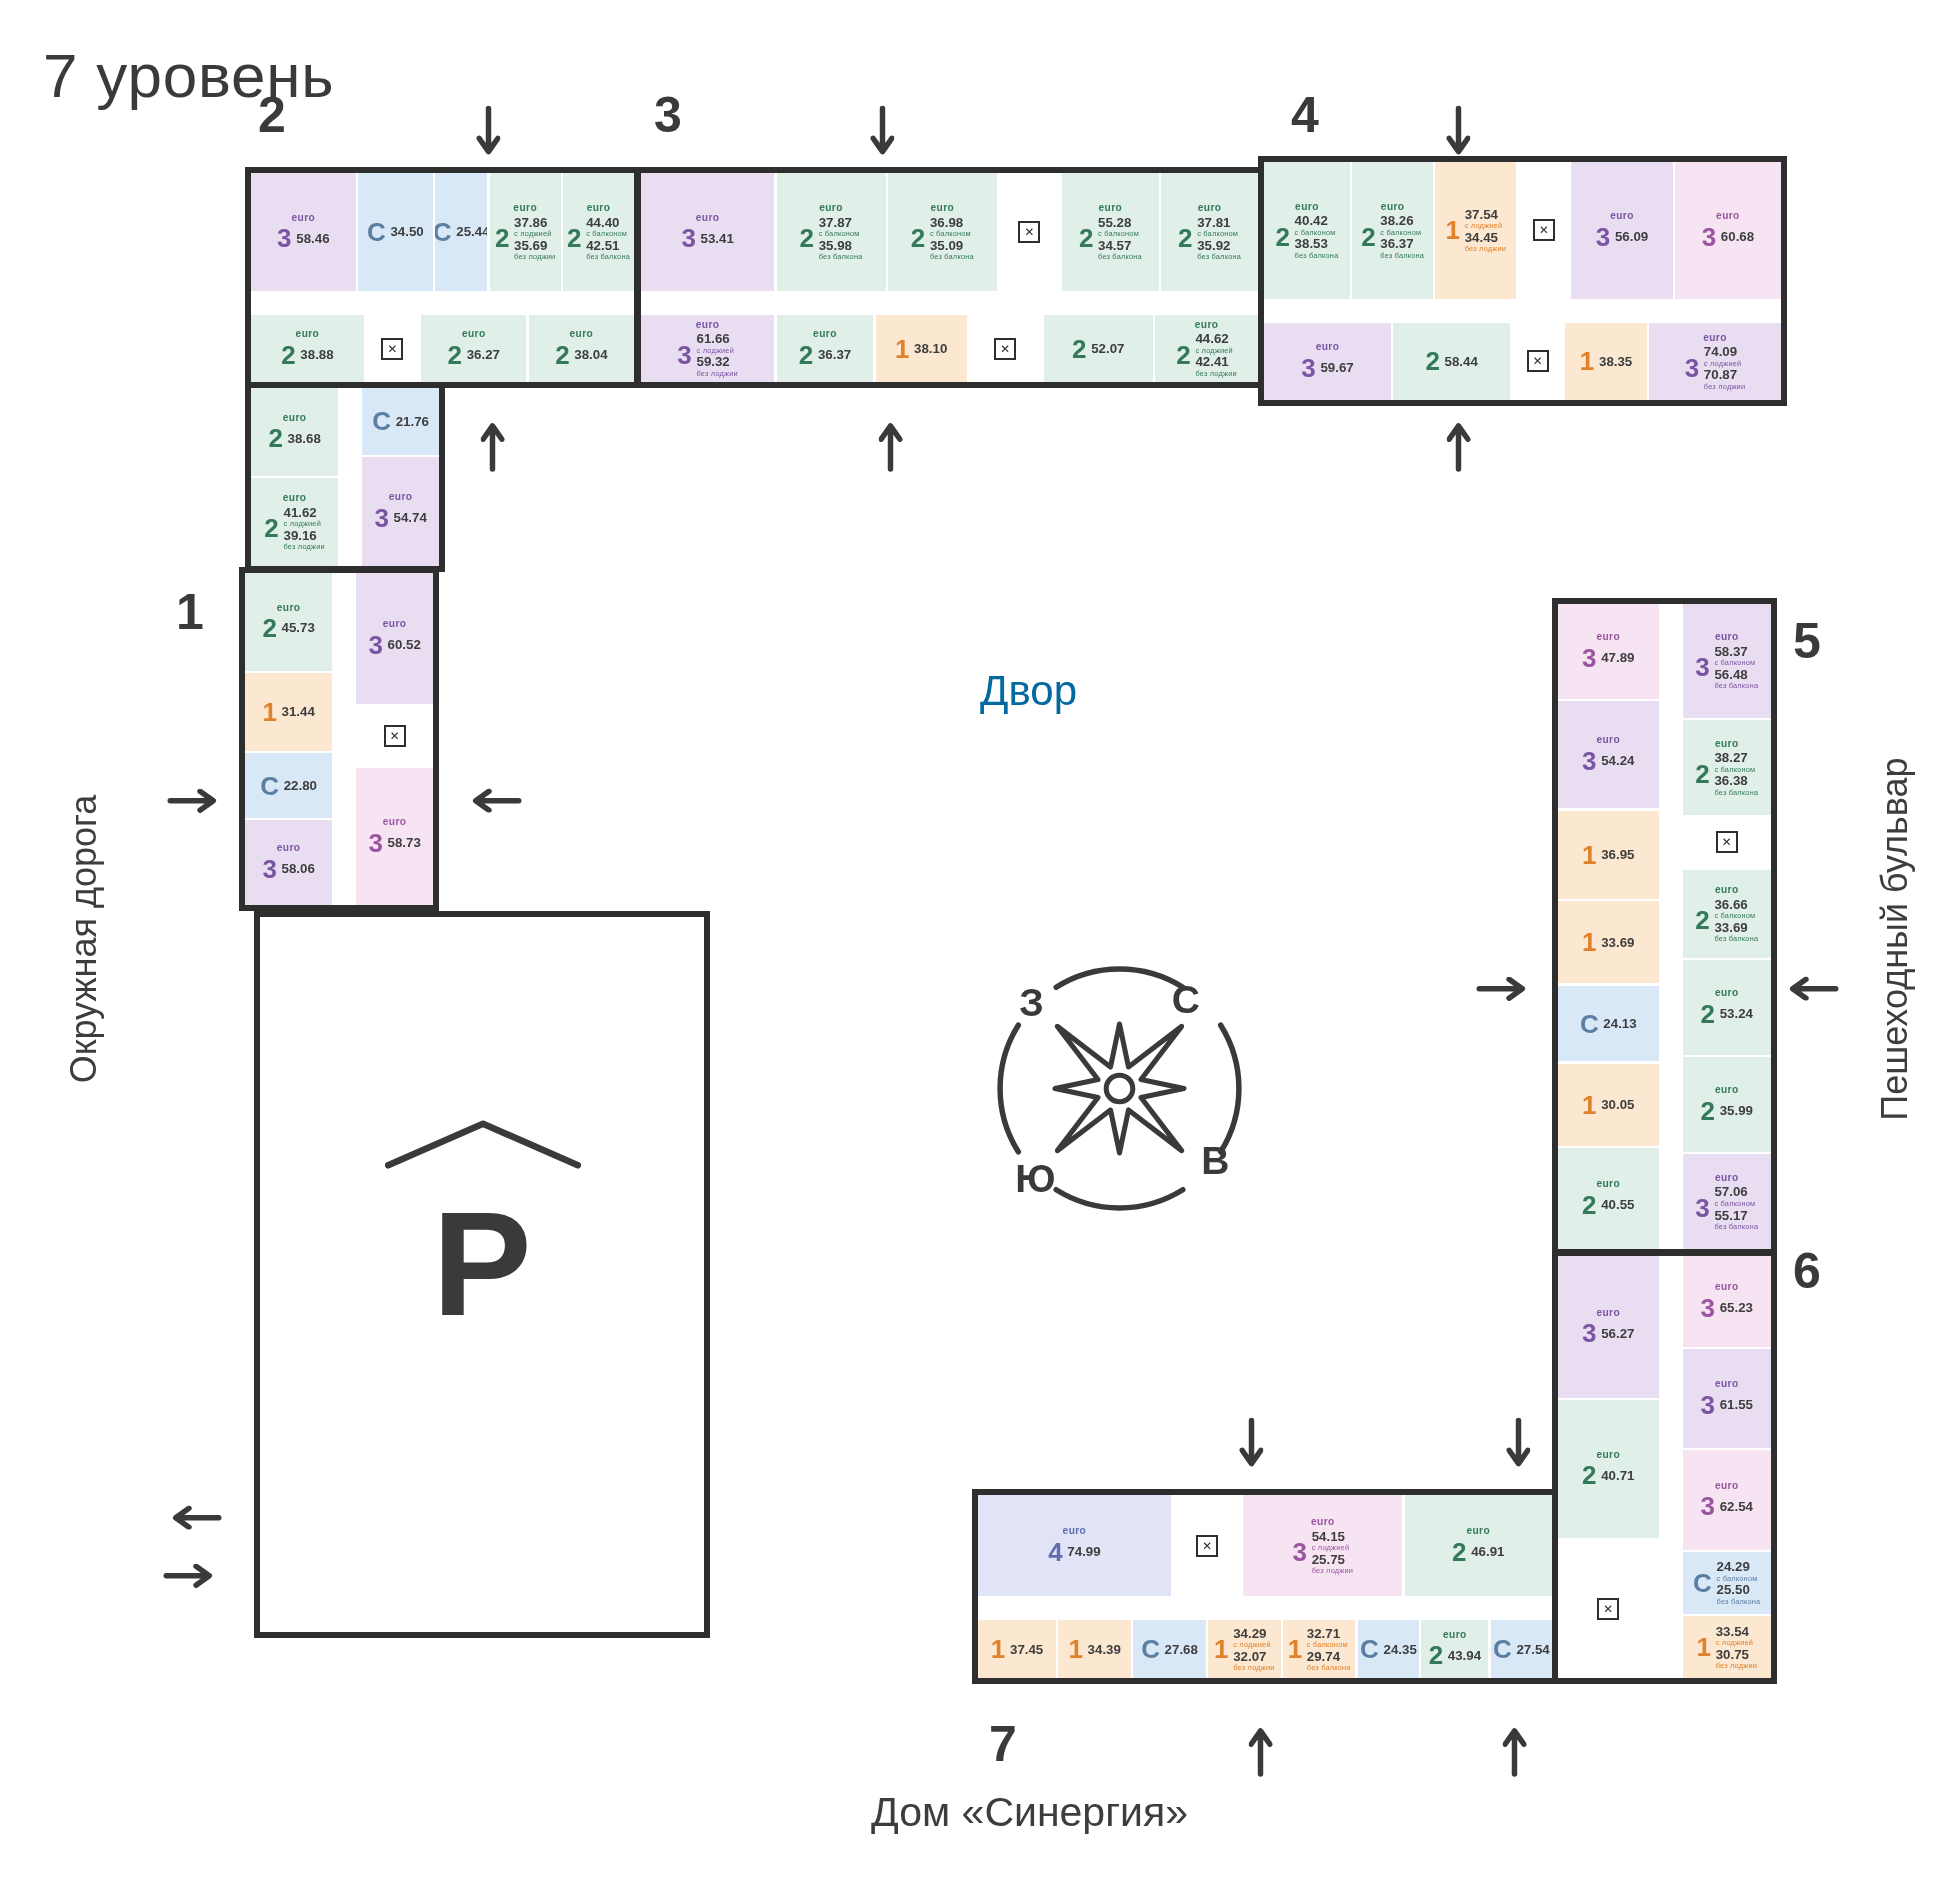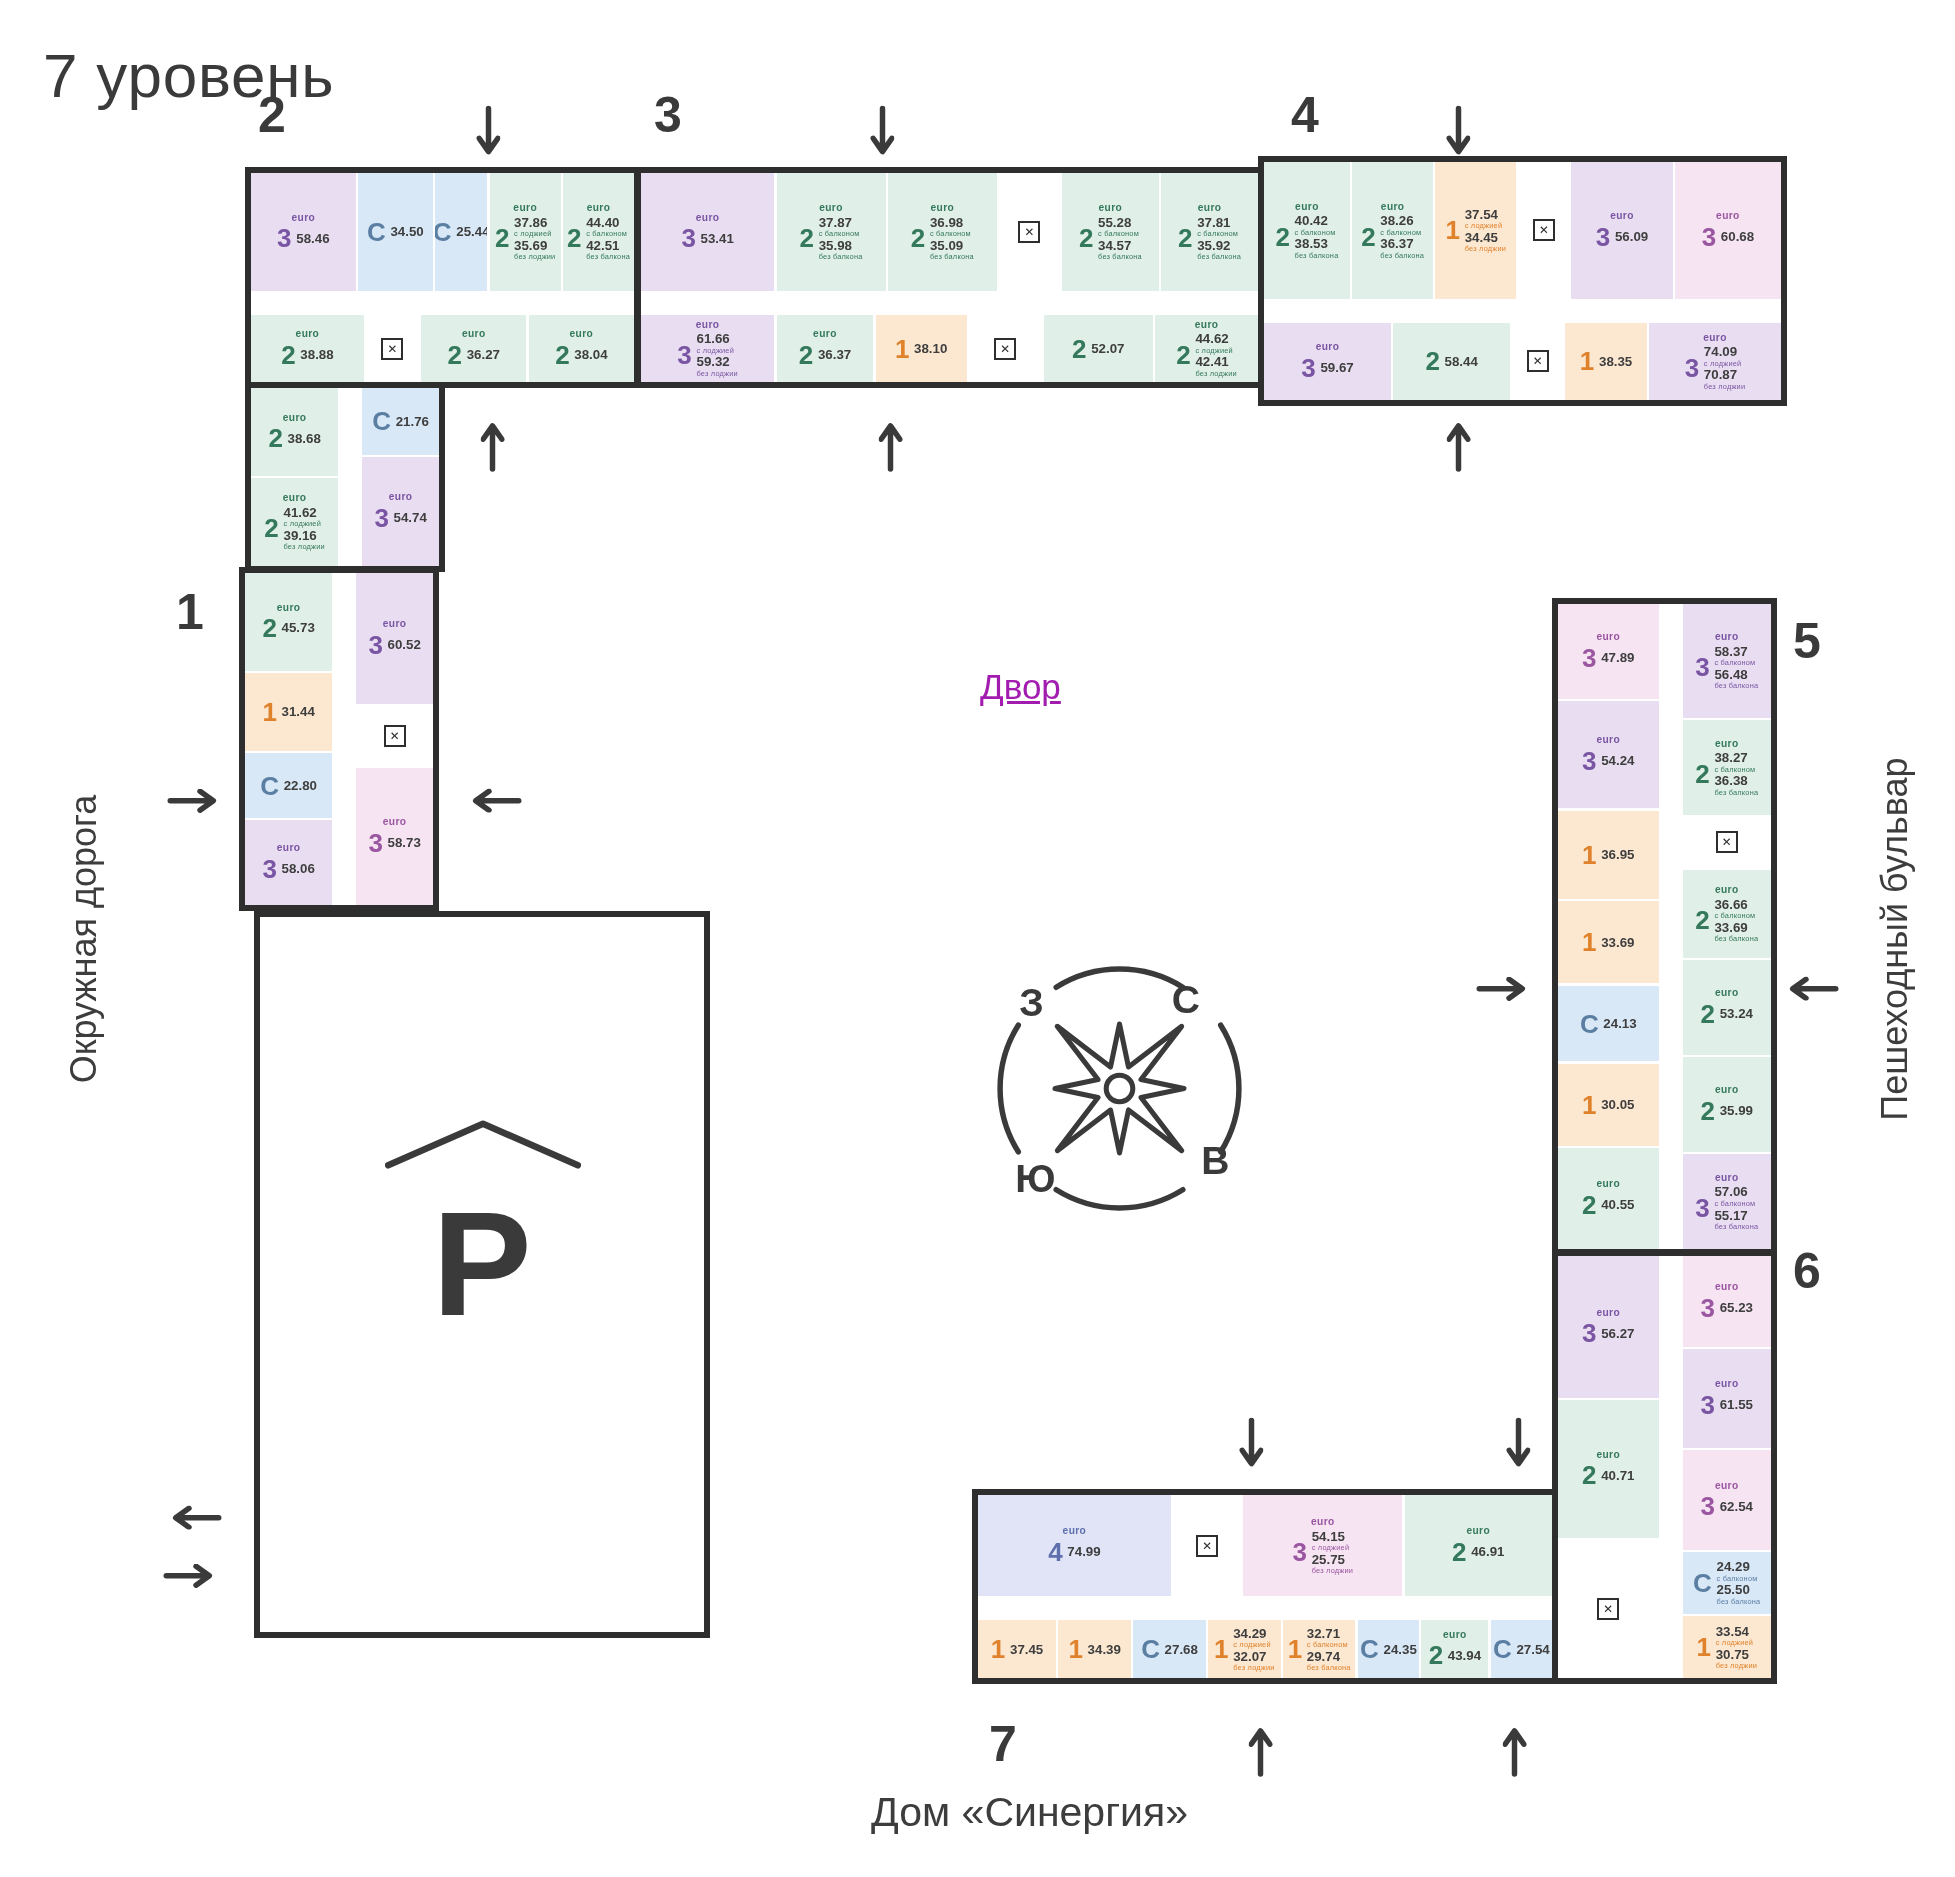--- a/index.html
+++ b/index.html
@@ -3,21 +3,21 @@
 <meta charset="utf-8">
 <style>
   html,body{margin:0;padding:0;background:#fff;}
   body{width:1955px;height:1877px;position:relative;font-family:"Liberation Sans",sans-serif;color:#3b3b3b;overflow:hidden;}
 
   .abs{position:absolute;}
 
   
   .page-title{font-size:62px;font-weight:400;color:#3a3a3a;letter-spacing:0.8px;margin-top:29px;}
   .sec-num{font-size:50px;font-weight:600;color:#3a3a3a;}
-  .courtyard-label{font-size:35px;color:#a21caf;text-decoration:underline;}
+  .courtyard-label{font-size:42px;color:#0369a1;}
   .street-label{font-size:36px;color:#3d3d3d;white-space:nowrap;transform:translate(-50%,-50%) rotate(-90deg);}
   .house-label{font-size:41px;color:#3d3d3d;text-align:center;}
   .parking-letter{font-size:149px;font-weight:700;color:#3a3a3a;text-align:center;line-height:1;}
 
   
   .bldg{position:absolute;background:#fff;border:6.3px solid #2e2e2e;box-sizing:border-box;}
   .split{display:flex;width:100%;height:100%;background:#fff;}
   .split.h{flex-direction:column;}
   .split.v{flex-direction:row;}
   .aprow{display:flex;flex-direction:row;gap:2.3px;min-height:0;}

